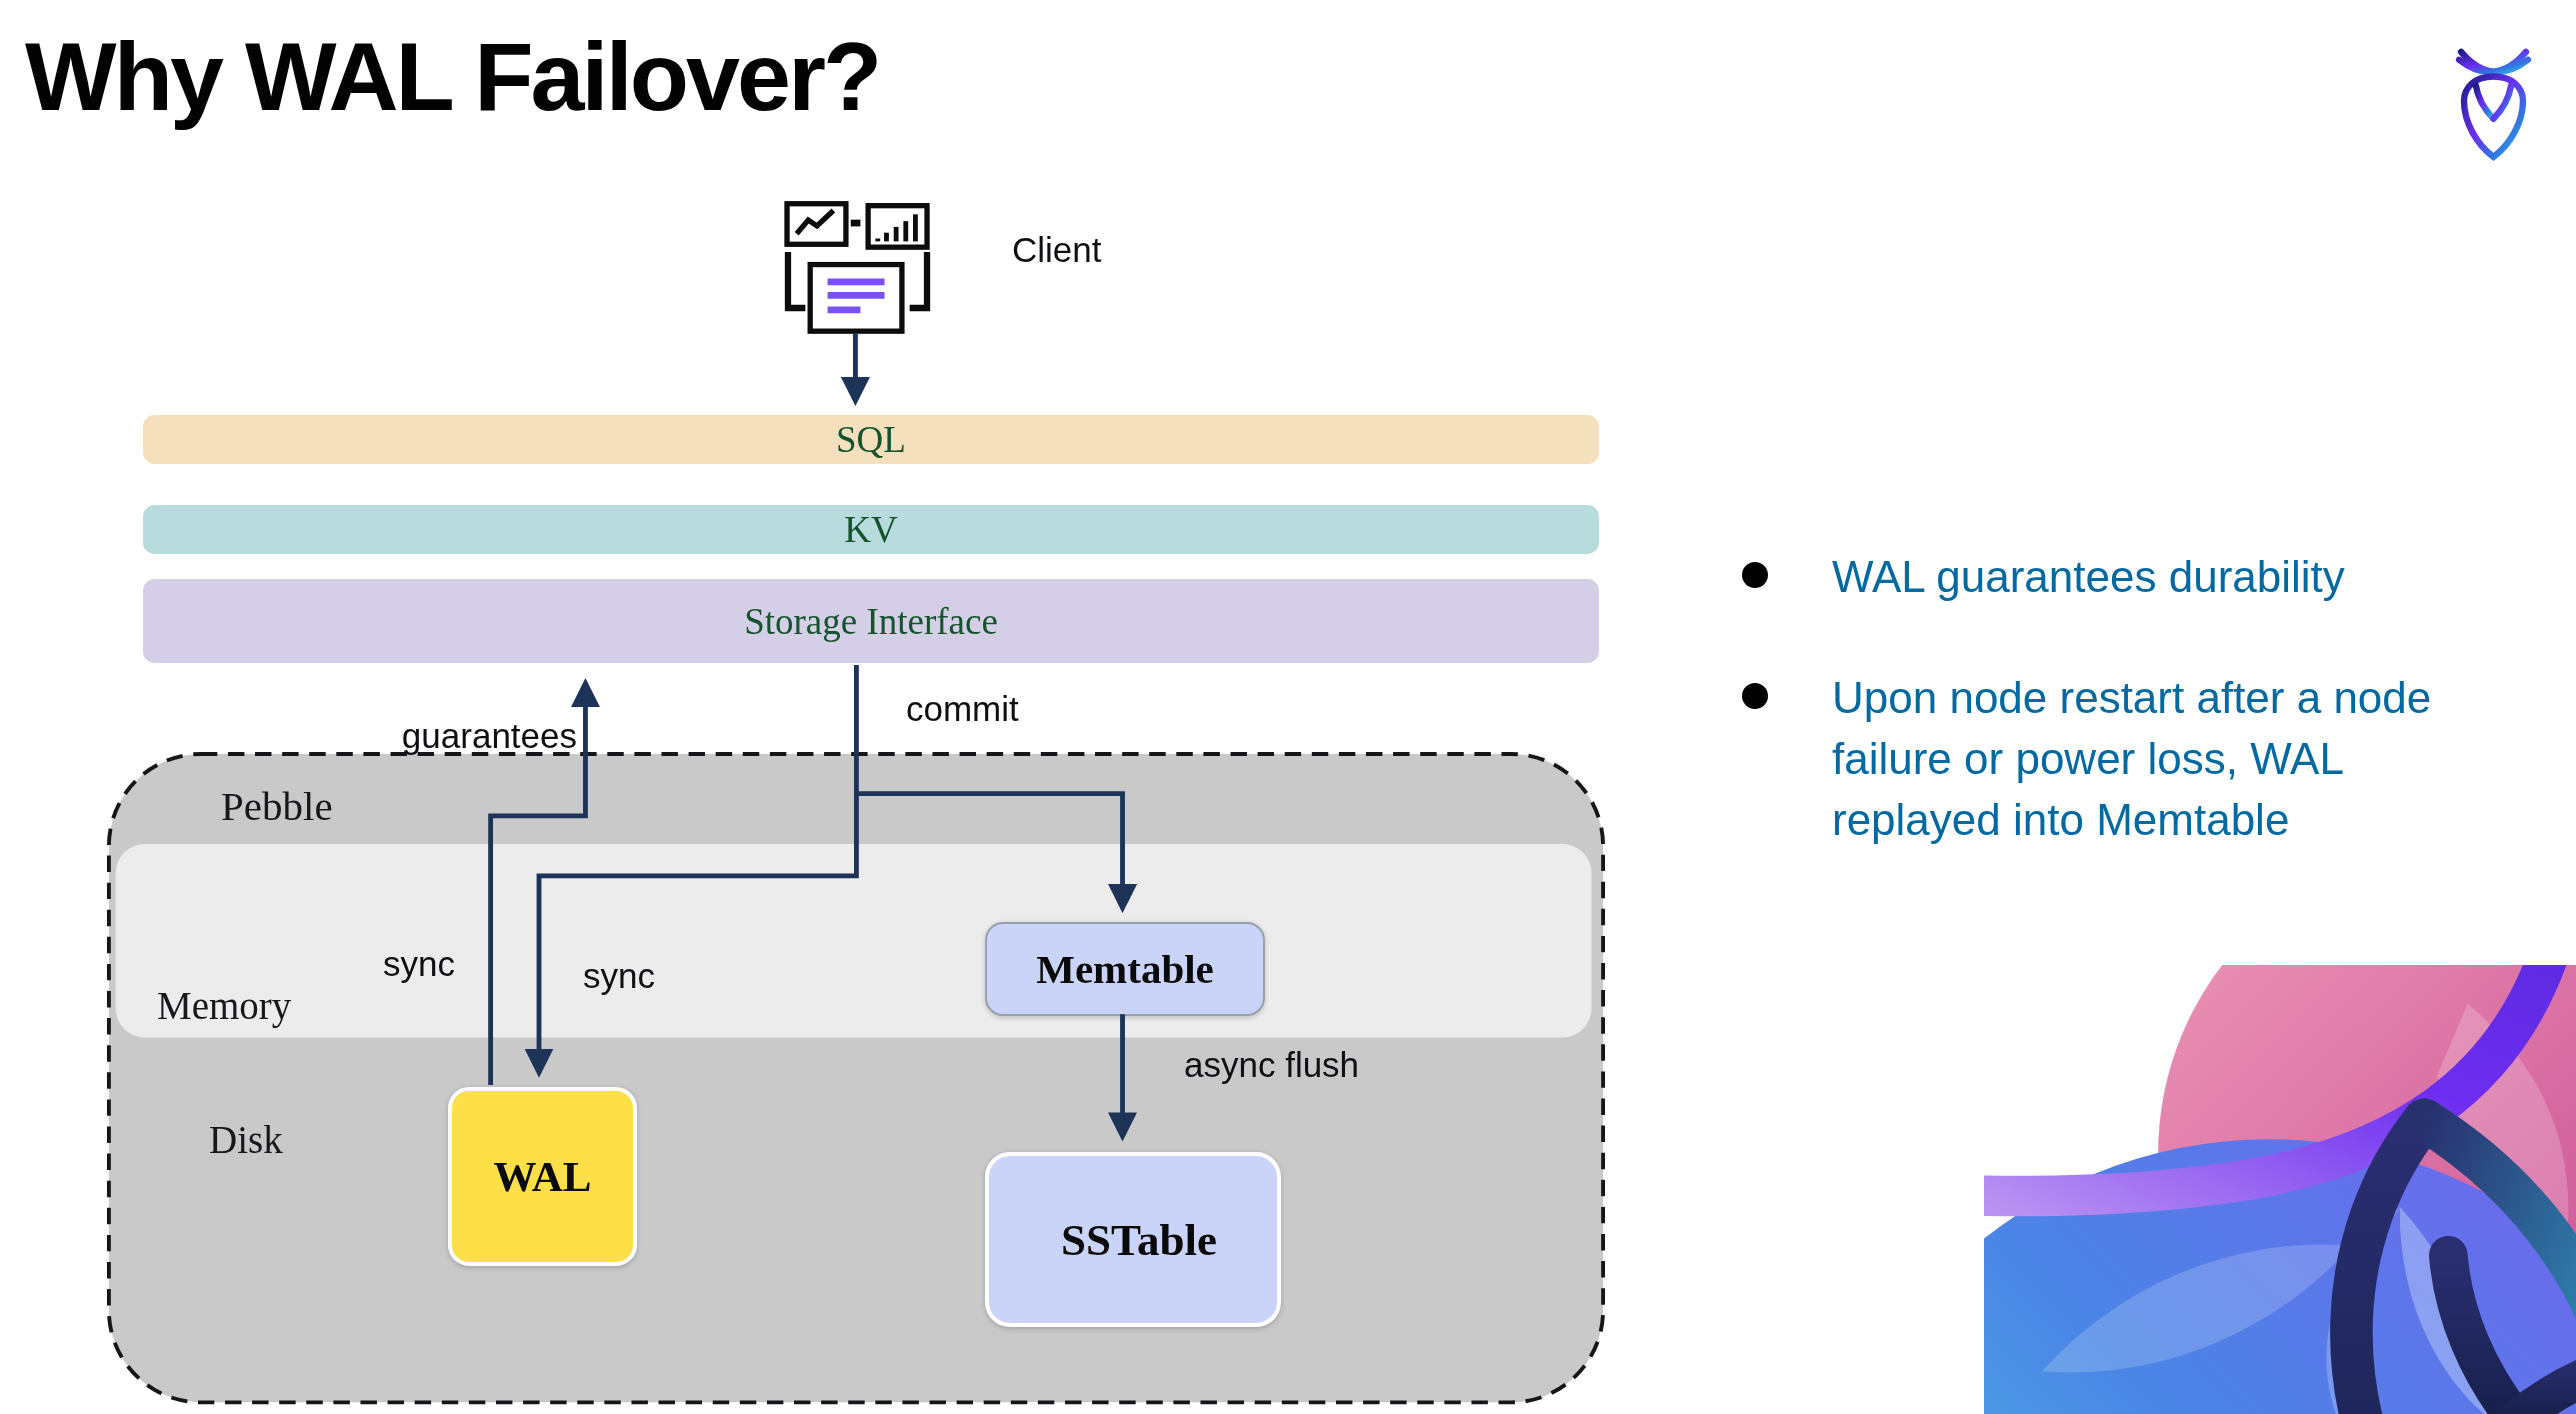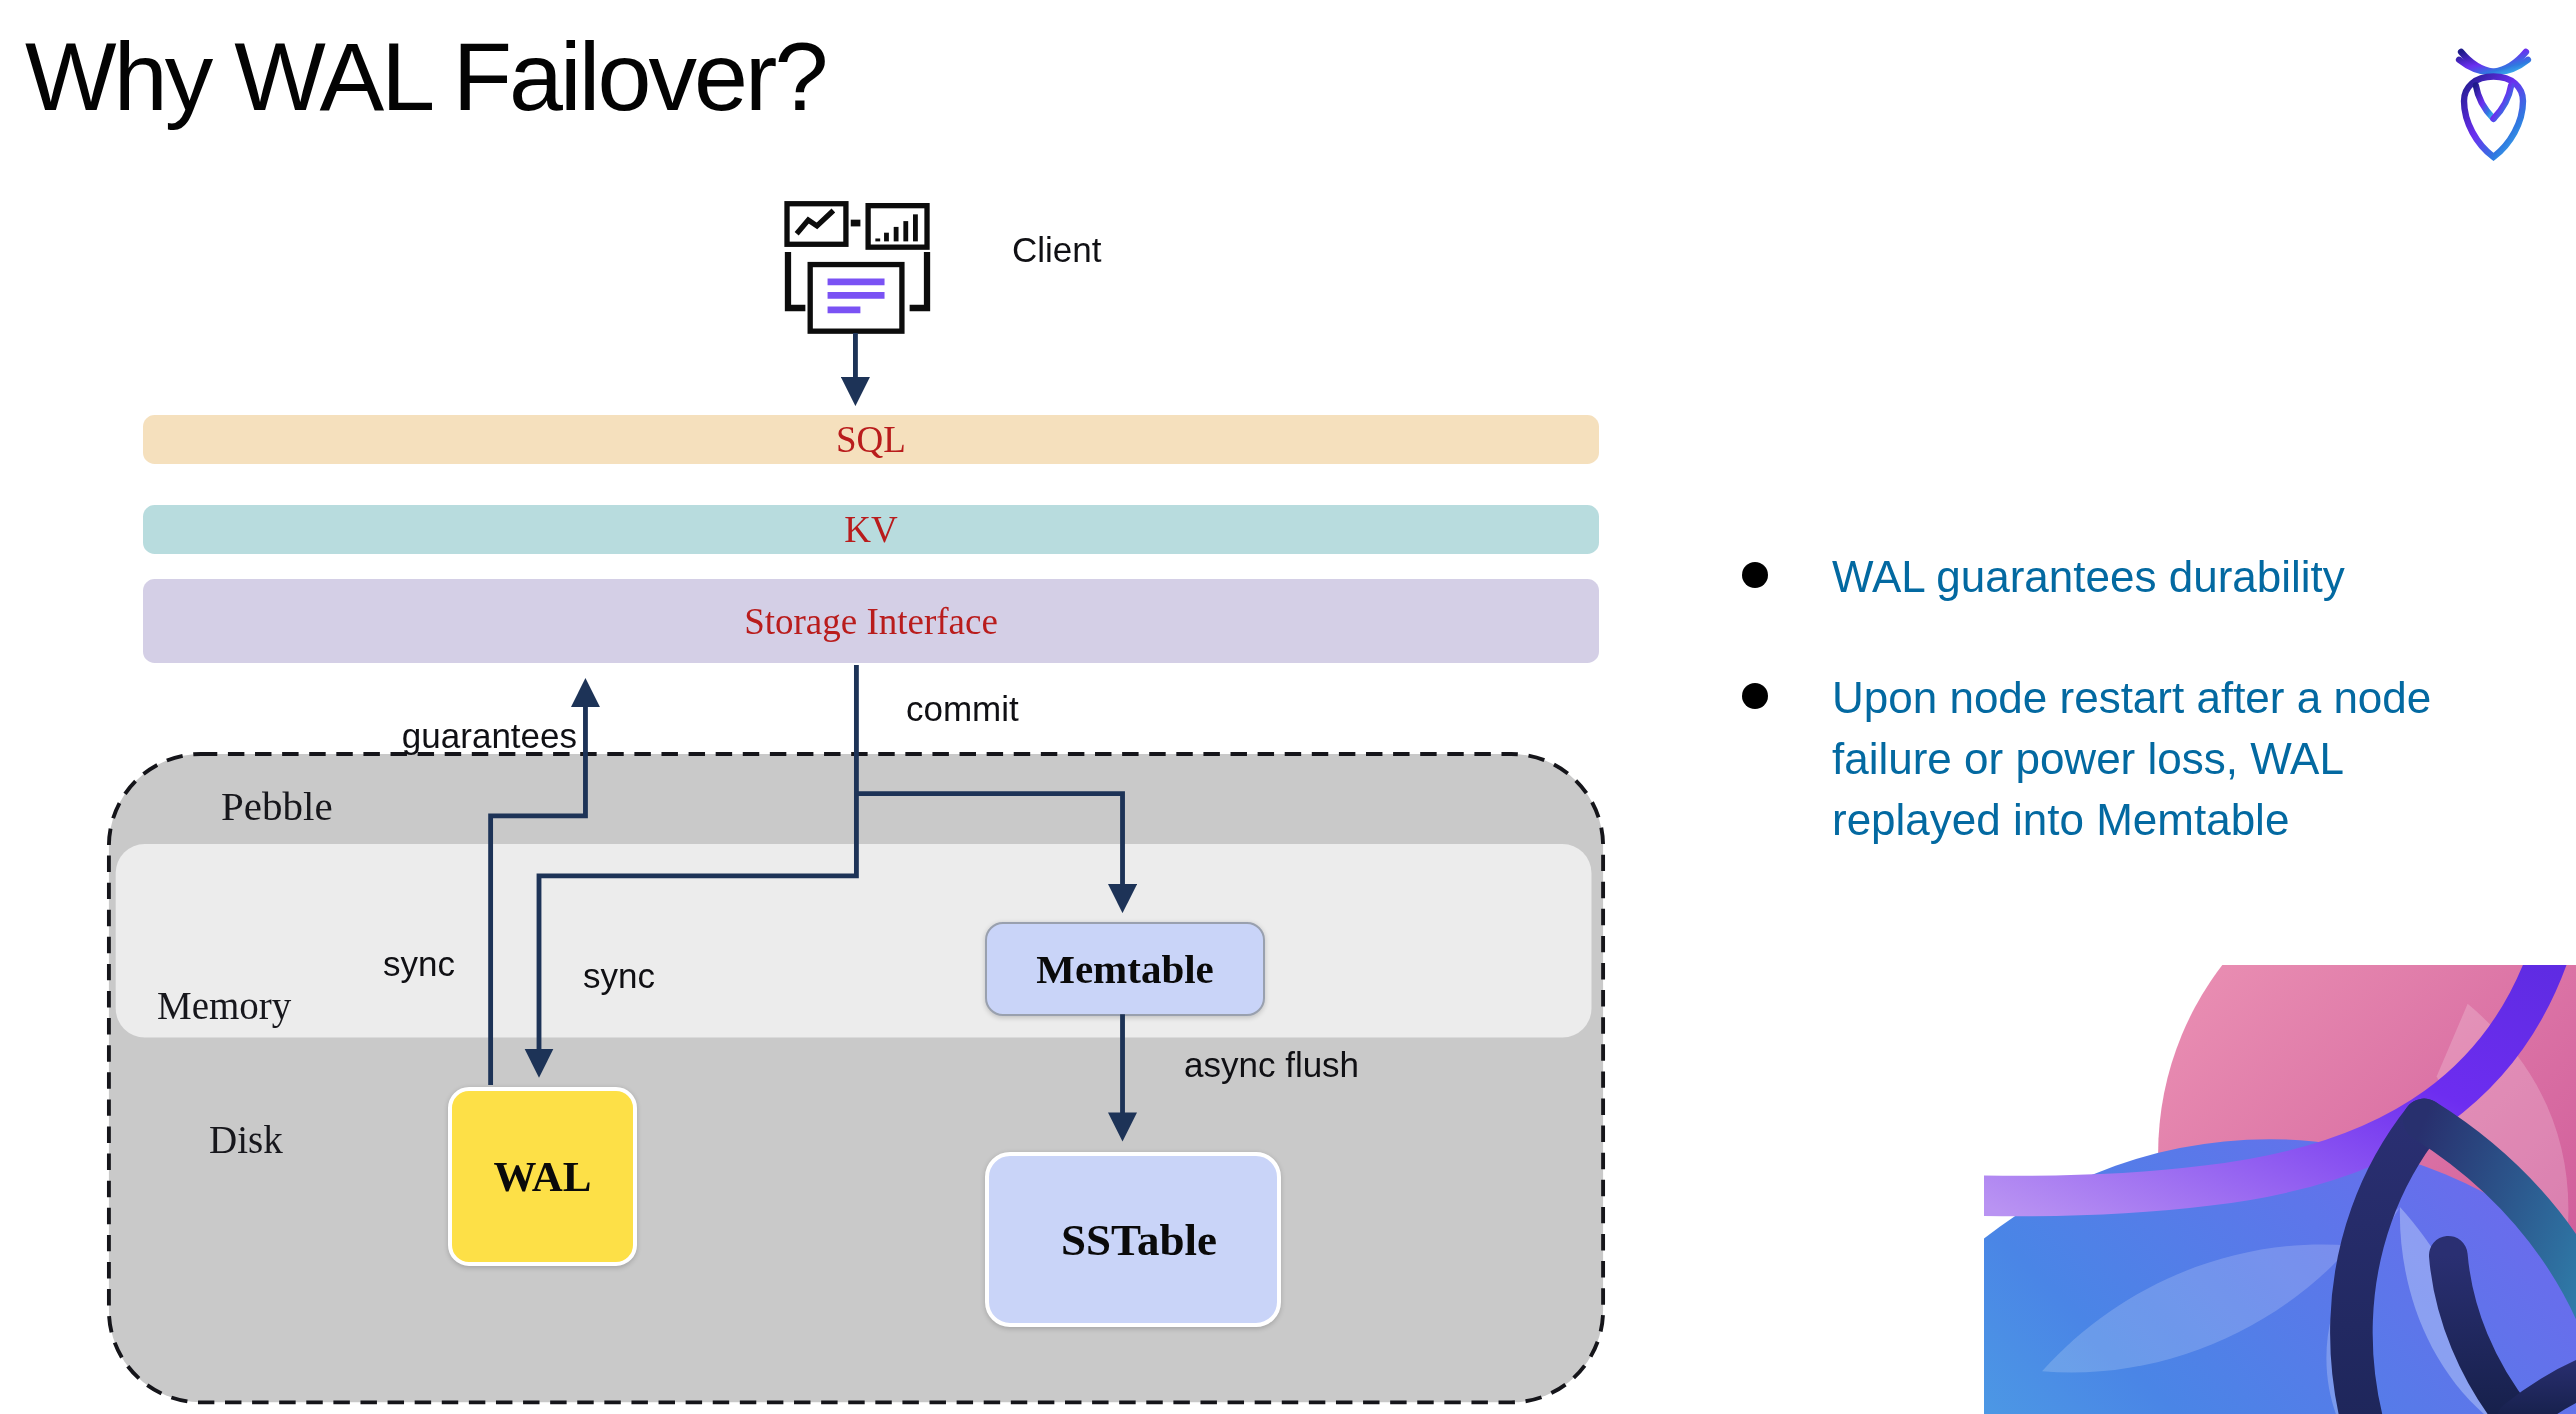--- a/index.html
+++ b/index.html
@@ -9,30 +9,30 @@
     overflow:hidden;
     background:#ffffff;
     font-family:"Liberation Sans", sans-serif;
     color:#111;
   }
   .abs{position:absolute;}
   .serif{font-family:"Liberation Serif", serif;}
 
   #page-title{
     left:25px;top:21px;
-    font-size:97px;font-weight:400;letter-spacing:-2.9px;
+    font-size:97px;font-weight:700;letter-spacing:-2.9px;
     color:#030303;white-space:nowrap;
   }
 
   
   .layer{
     left:143px;width:1456px;
     display:flex;align-items:center;justify-content:center;
     border-radius:11.6px;
-    font-size:37px;color:#b91c1c;
+    font-size:37px;color:#14532d;
   }
   #layer-sql{top:415px;height:49px;}
   #layer-kv{top:505px;height:49px;}
   #layer-storage{top:579px;height:84px;}
 
   
   .zone-label{color:#17171c;text-align:right;}
   #pebble-label{left:221px;top:782px;font-size:41px;}
   #memory-label{left:157px;top:983px;font-size:39px;}
   #disk-label{left:209px;top:1117px;font-size:39px;}

